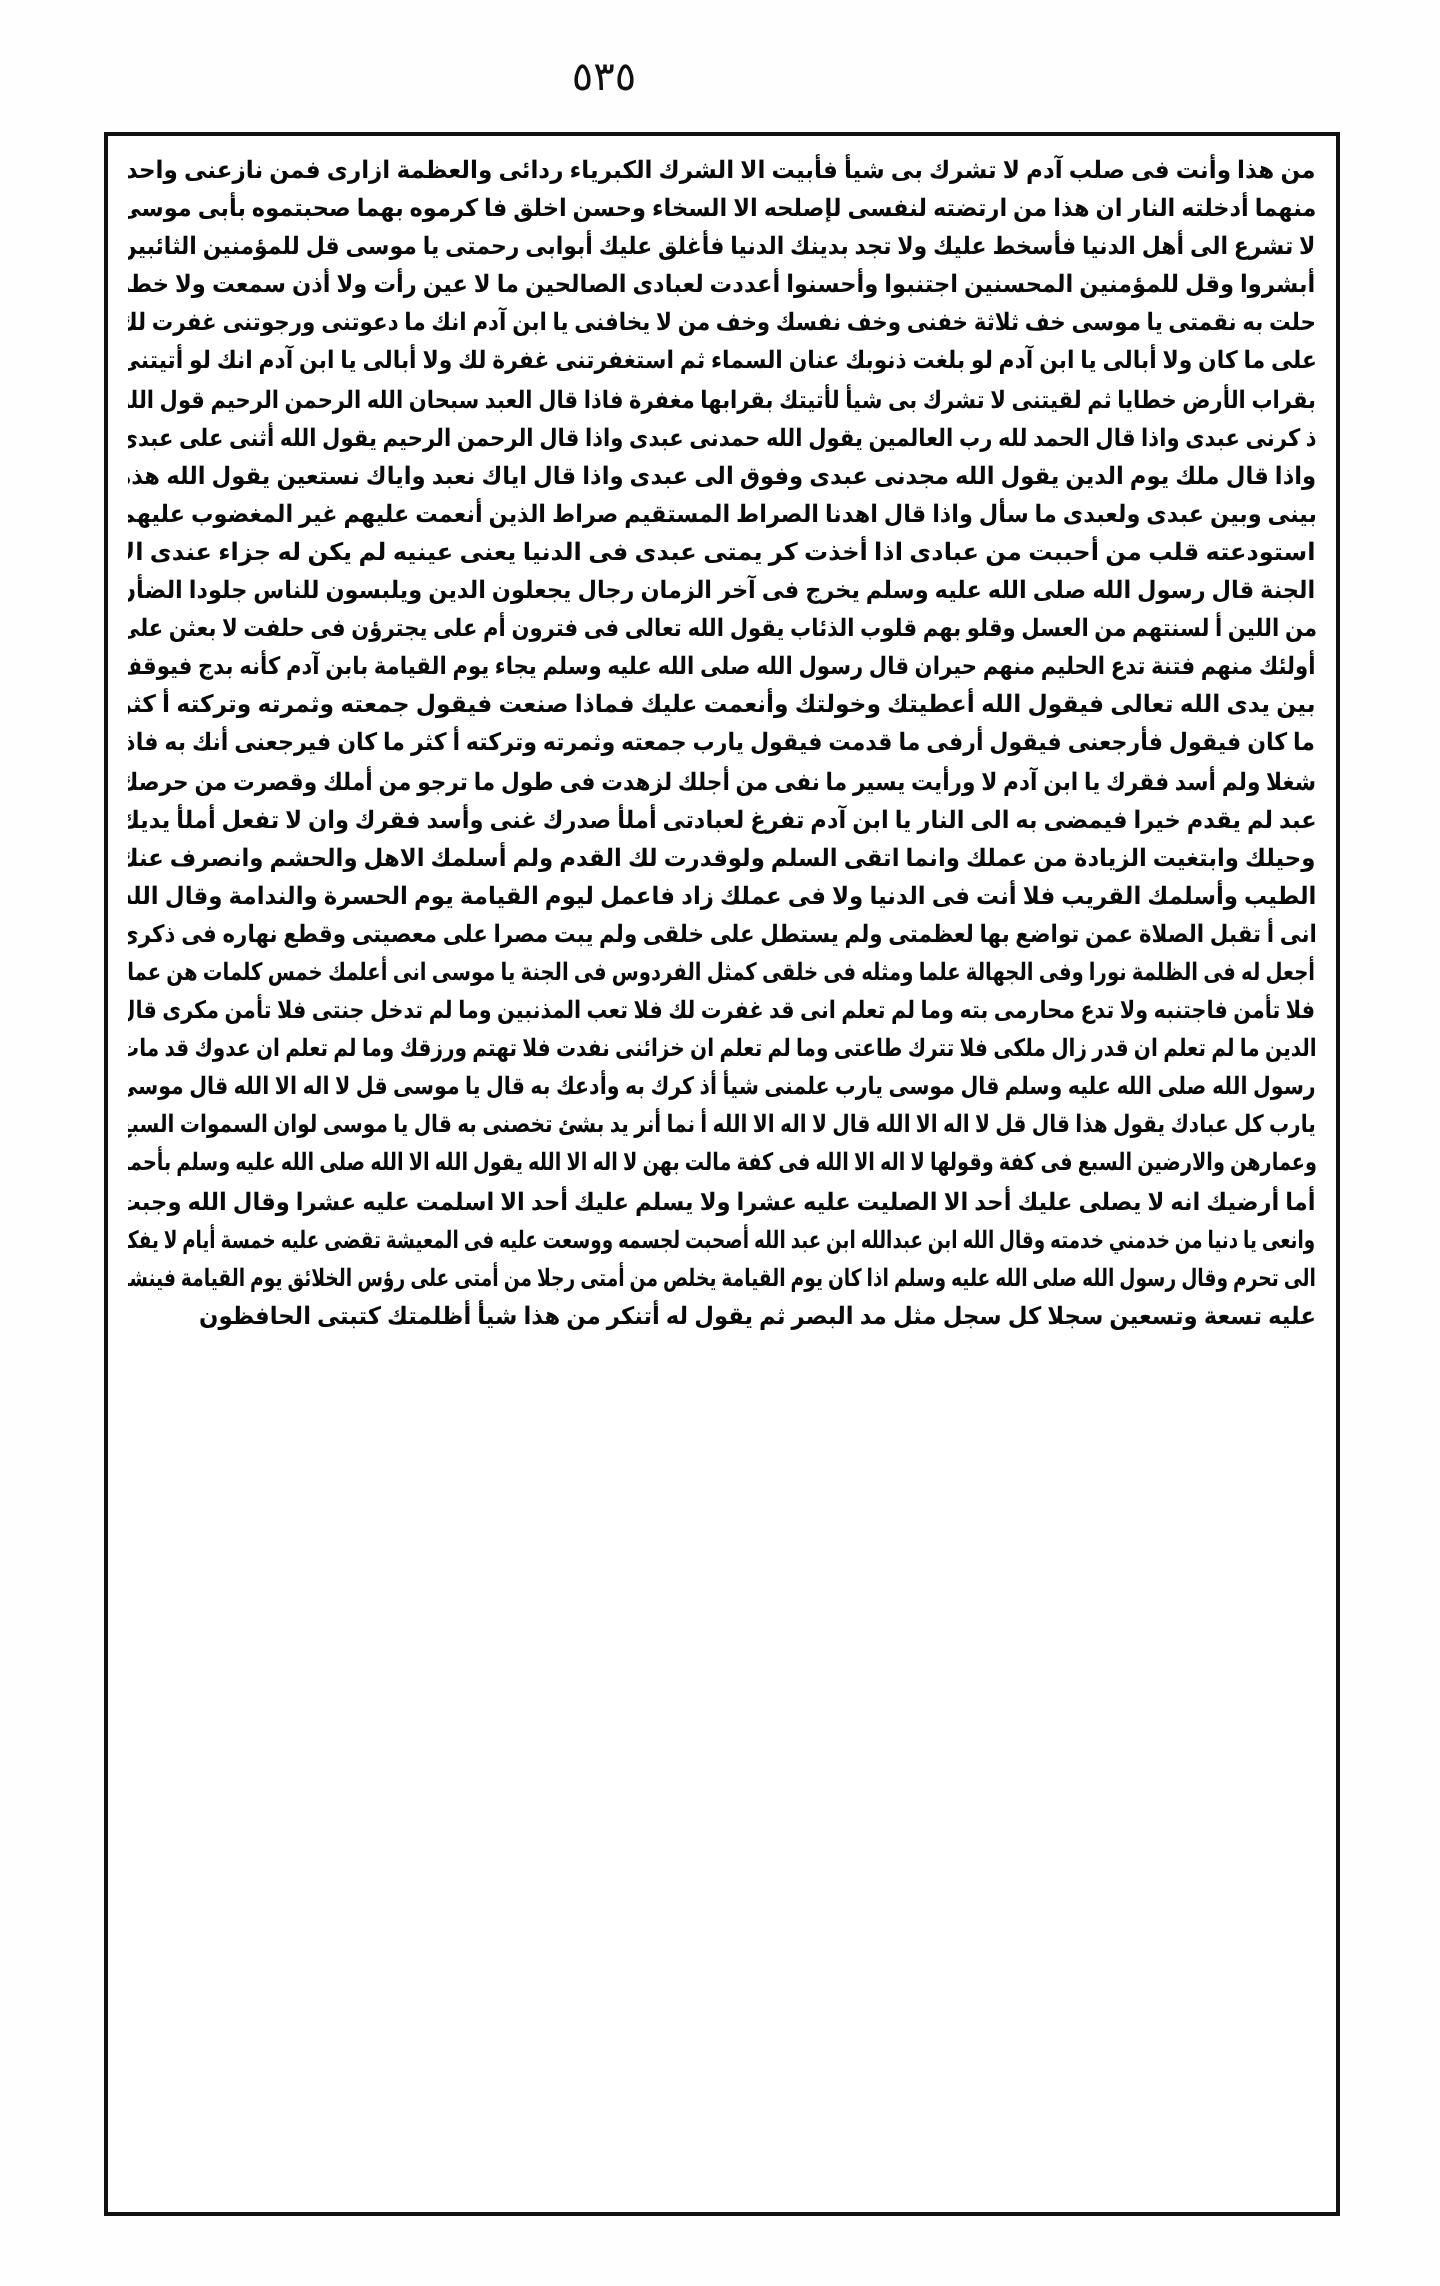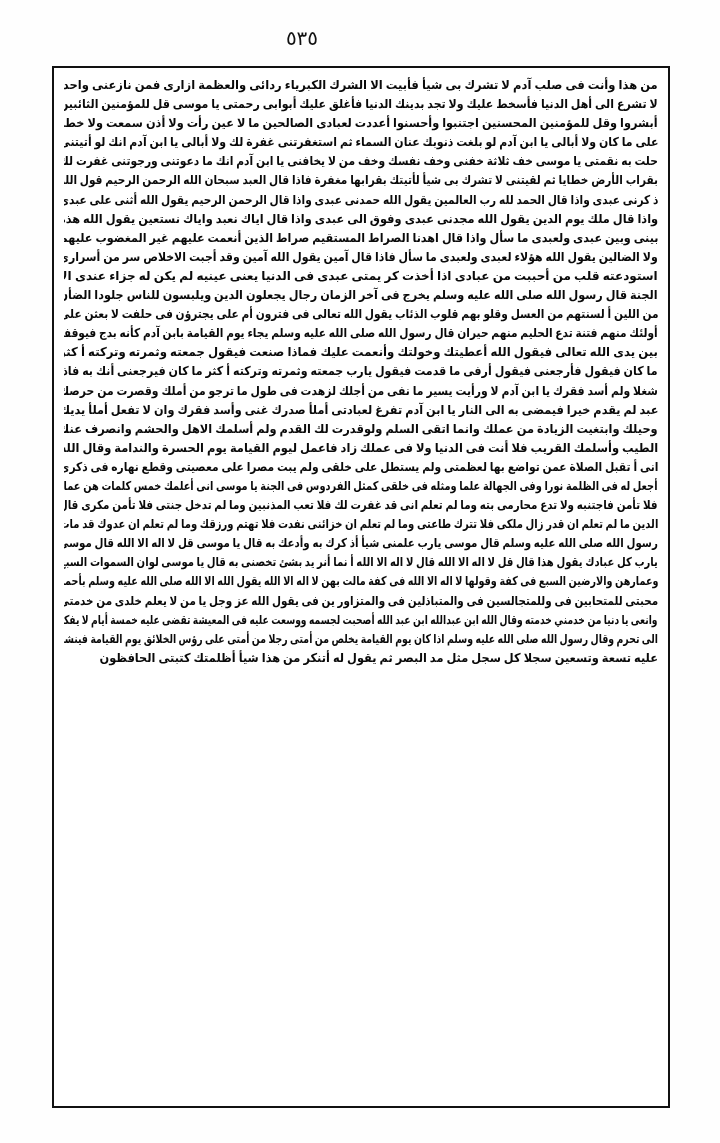--- a/index.html
+++ b/index.html
@@ -86,47 +86,47 @@
 </head>
 <body>
 
 <div class="page">
 
   <div class="page-number">٥٣٥</div>
 
   <div class="text-frame">
     <div class="body-text" id="body-text">
         <div class="line"><span style="transform: scaleX(0.954);">من هذا وأنت فى صلب آدم لا تشرك بى شيأ فأبيت الا الشرك الكبرياء ردائى والعظمة ازارى فمن نازعنى واحدا</span></div>
+        <div class="line"><span style="transform: scaleX(0.931);">منهما أدخلته النار ان هذا من ارتضته لنفسى لإصلحه الا السخاء وحسن اخلق فا كرموه بهما صحبتموه بأبى موسى</span></div>
         <div class="line"><span style="transform: scaleX(0.909);">لا تشرع الى أهل الدنيا فأسخط عليك ولا تجد بدينك الدنيا فأغلق عليك أبوابى رحمتى يا موسى قل للمؤمنين الثائبين</span></div>
         <div class="line"><span style="transform: scaleX(0.934);">أبشروا وقل للمؤمنين المحسنين اجتنبوا وأحسنوا أعددت لعبادى الصالحين ما لا عين رأت ولا أذن سمعت ولا خطر</span></div>
+        <div class="line"><span style="transform: scaleX(0.886);">حلت به نقمتى يا موسى خف ثلاثة خفنى وخف نفسك وخف من لا يخافنى يا ابن آدم انك ما دعوتنى ورجوتنى غفرت لك</span></div>
         <div class="line"><span style="transform: scaleX(0.903);">على ما كان ولا أبالى يا ابن آدم لو بلغت ذنوبك عنان السماء ثم استغفرتنى غفرة لك ولا أبالى يا ابن آدم انك لو أتيتنى</span></div>
-        <div class="line"><span style="transform: scaleX(0.886);">حلت به نقمتى يا موسى خف ثلاثة خفنى وخف نفسك وخف من لا يخافنى يا ابن آدم انك ما دعوتنى ورجوتنى غفرت لك</span></div>
         <div class="line"><span style="transform: scaleX(0.871);">بقراب الأرض خطايا ثم لقيتنى لا تشرك بى شيأ لأتيتك بقرابها مغفرة فاذا قال العبد سبحان الله الرحمن الرحيم قول الله</span></div>
         <div class="line"><span style="transform: scaleX(0.874);">ذ كرنى عبدى واذا قال الحمد لله رب العالمين يقول الله حمدنى عبدى واذا قال الرحمن الرحيم يقول الله أثنى على عبدى</span></div>
         <div class="line"><span style="transform: scaleX(0.939);">واذا قال ملك يوم الدين يقول الله مجدنى عبدى وفوق الى عبدى واذا قال اياك نعبد واياك نستعين يقول الله هذه</span></div>
         <div class="line"><span style="transform: scaleX(0.925);">بينى وبين عبدى ولعبدى ما سأل واذا قال اهدنا الصراط المستقيم صراط الذين أنعمت عليهم غير المغضوب عليهم</span></div>
-        <div class="line"><span style="transform: scaleX(0.905);">ولا الضالين يقول الله هؤلاء لعبدى ولعبدى ما سأل فاذا قال آمين يقول الله آمين وقد أجبت الاخلاص سر من أسرارى</span></div>
         <div class="line"><span style="transform: scaleX(0.994);">استودعته قلب من أحببت من عبادى اذا أخذت كر يمتى عبدى فى الدنيا يعنى عينيه لم يكن له جزاء عندى الا</span></div>
         <div class="line"><span style="transform: scaleX(0.928);">الجنة قال رسول الله صلى الله عليه وسلم يخرج فى آخر الزمان رجال يجعلون الدين ويلبسون للناس جلودا الضأن</span></div>
         <div class="line"><span style="transform: scaleX(0.874);">من اللين أ لسنتهم من العسل وقلو بهم قلوب الذئاب يقول الله تعالى فى فترون أم على يجترؤن فى حلفت لا بعثن على</span></div>
         <div class="line"><span style="transform: scaleX(0.876);">أولئك منهم فتنة تدع الحليم منهم حيران قال رسول الله صلى الله عليه وسلم يجاء يوم القيامة بابن آدم كأنه بدج فيوقف</span></div>
         <div class="line"><span style="transform: scaleX(0.966);">بين يدى الله تعالى فيقول الله أعطيتك وخولتك وأنعمت عليك فماذا صنعت فيقول جمعته وثمرته وتركته أ كثر</span></div>
         <div class="line"><span style="transform: scaleX(0.914);">ما كان فيقول فأرجعنى فيقول أرفى ما قدمت فيقول يارب جمعته وثمرته وتركته أ كثر ما كان فيرجعنى أنك به فاذا</span></div>
         <div class="line"><span style="transform: scaleX(0.895);">شغلا ولم أسد فقرك يا ابن آدم لا ورأيت يسير ما نفى من أجلك لزهدت فى طول ما ترجو من أملك وقصرت من حرصك</span></div>
         <div class="line"><span style="transform: scaleX(0.932);">عبد لم يقدم خيرا فيمضى به الى النار يا ابن آدم تفرغ لعبادتى أملأ صدرك غنى وأسد فقرك وان لا تفعل أملأ يديك</span></div>
         <div class="line"><span style="transform: scaleX(0.942);">وحيلك وابتغيت الزيادة من عملك وانما اتقى السلم ولوقدرت لك القدم ولم أسلمك الاهل والحشم وانصرف عنك</span></div>
         <div class="line"><span style="transform: scaleX(0.947);">الطيب وأسلمك القريب فلا أنت فى الدنيا ولا فى عملك زاد فاعمل ليوم القيامة يوم الحسرة والندامة وقال الله</span></div>
         <div class="line"><span style="transform: scaleX(0.884);">انى أ تقبل الصلاة عمن تواضع بها لعظمتى ولم يستطل على خلقى ولم يبت مصرا على معصيتى وقطع نهاره فى ذكرى</span></div>
         <div class="line"><span style="transform: scaleX(0.811);">أجعل له فى الظلمة نورا وفى الجهالة علما ومثله فى خلقى كمثل الفردوس فى الجنة يا موسى انى أعلمك خمس كلمات هن عماد</span></div>
         <div class="line"><span style="transform: scaleX(0.856);">فلا تأمن فاجتنبه ولا تدع محارمى بته وما لم تعلم انى قد غفرت لك فلا تعب المذنبين وما لم تدخل جنتى فلا تأمن مكرى قال</span></div>
         <div class="line"><span style="transform: scaleX(0.829);">الدين ما لم تعلم ان قدر زال ملكى فلا تترك طاعتى وما لم تعلم ان خزائنى نفدت فلا تهتم ورزقك وما لم تعلم ان عدوك قد مات</span></div>
         <div class="line"><span style="transform: scaleX(0.849);">رسول الله صلى الله عليه وسلم قال موسى يارب علمنى شيأ أذ كرك به وأدعك به قال يا موسى قل لا اله الا الله قال موسى</span></div>
         <div class="line"><span style="transform: scaleX(0.831);">يارب كل عبادك يقول هذا قال قل لا اله الا الله قال لا اله الا الله أ نما أنر يد بشئ تخصنى به قال يا موسى لوان السموات السبع</span></div>
         <div class="line"><span style="transform: scaleX(0.795);">وعمارهن والارضين السبع فى كفة وقولها لا اله الا الله فى كفة مالت بهن لا اله الا الله يقول الله الا الله صلى الله عليه وسلم بأحمد</span></div>
-        <div class="line"><span style="transform: scaleX(0.857);">محبتى للمتحابين فى وللمتجالسين فى والمتباذلين فى والمتزاور ين فى يقول الله عز وجل يا من لا يعلم خلدى من خدمتى</span></div>
+        <div class="line"><span style="transform: scaleX(0.936);">أما أرضيك انه لا يصلى عليك أحد الا الصليت عليه عشرا ولا يسلم عليك أحد الا اسلمت عليه عشرا وقال الله وجبت</span></div>
         <div class="line"><span style="transform: scaleX(0.758);">وانعى يا دنيا من خدمني خدمته وقال الله ابن عبدالله ابن عبد الله أصحبت لجسمه ووسعت عليه فى المعيشة تقضى عليه خمسة أيام لا يفكر</span></div>
         <div class="line"><span style="transform: scaleX(0.771);">الى تحرم وقال رسول الله صلى الله عليه وسلم اذا كان يوم القيامة يخلص من أمتى رجلا من أمتى على رؤس الخلائق يوم القيامة فينشر</span></div>
         <div class="line last-line"><span style="transform: scaleX(0.94);">عليه تسعة وتسعين سجلا كل سجل مثل مد البصر ثم يقول له أتنكر من هذا شيأ أظلمتك كتبتى الحافظون فيقول</span></div>
       </div>
   </div>
 
   <div class="footer-space"></div>
 </div>
 
 </body></html>

